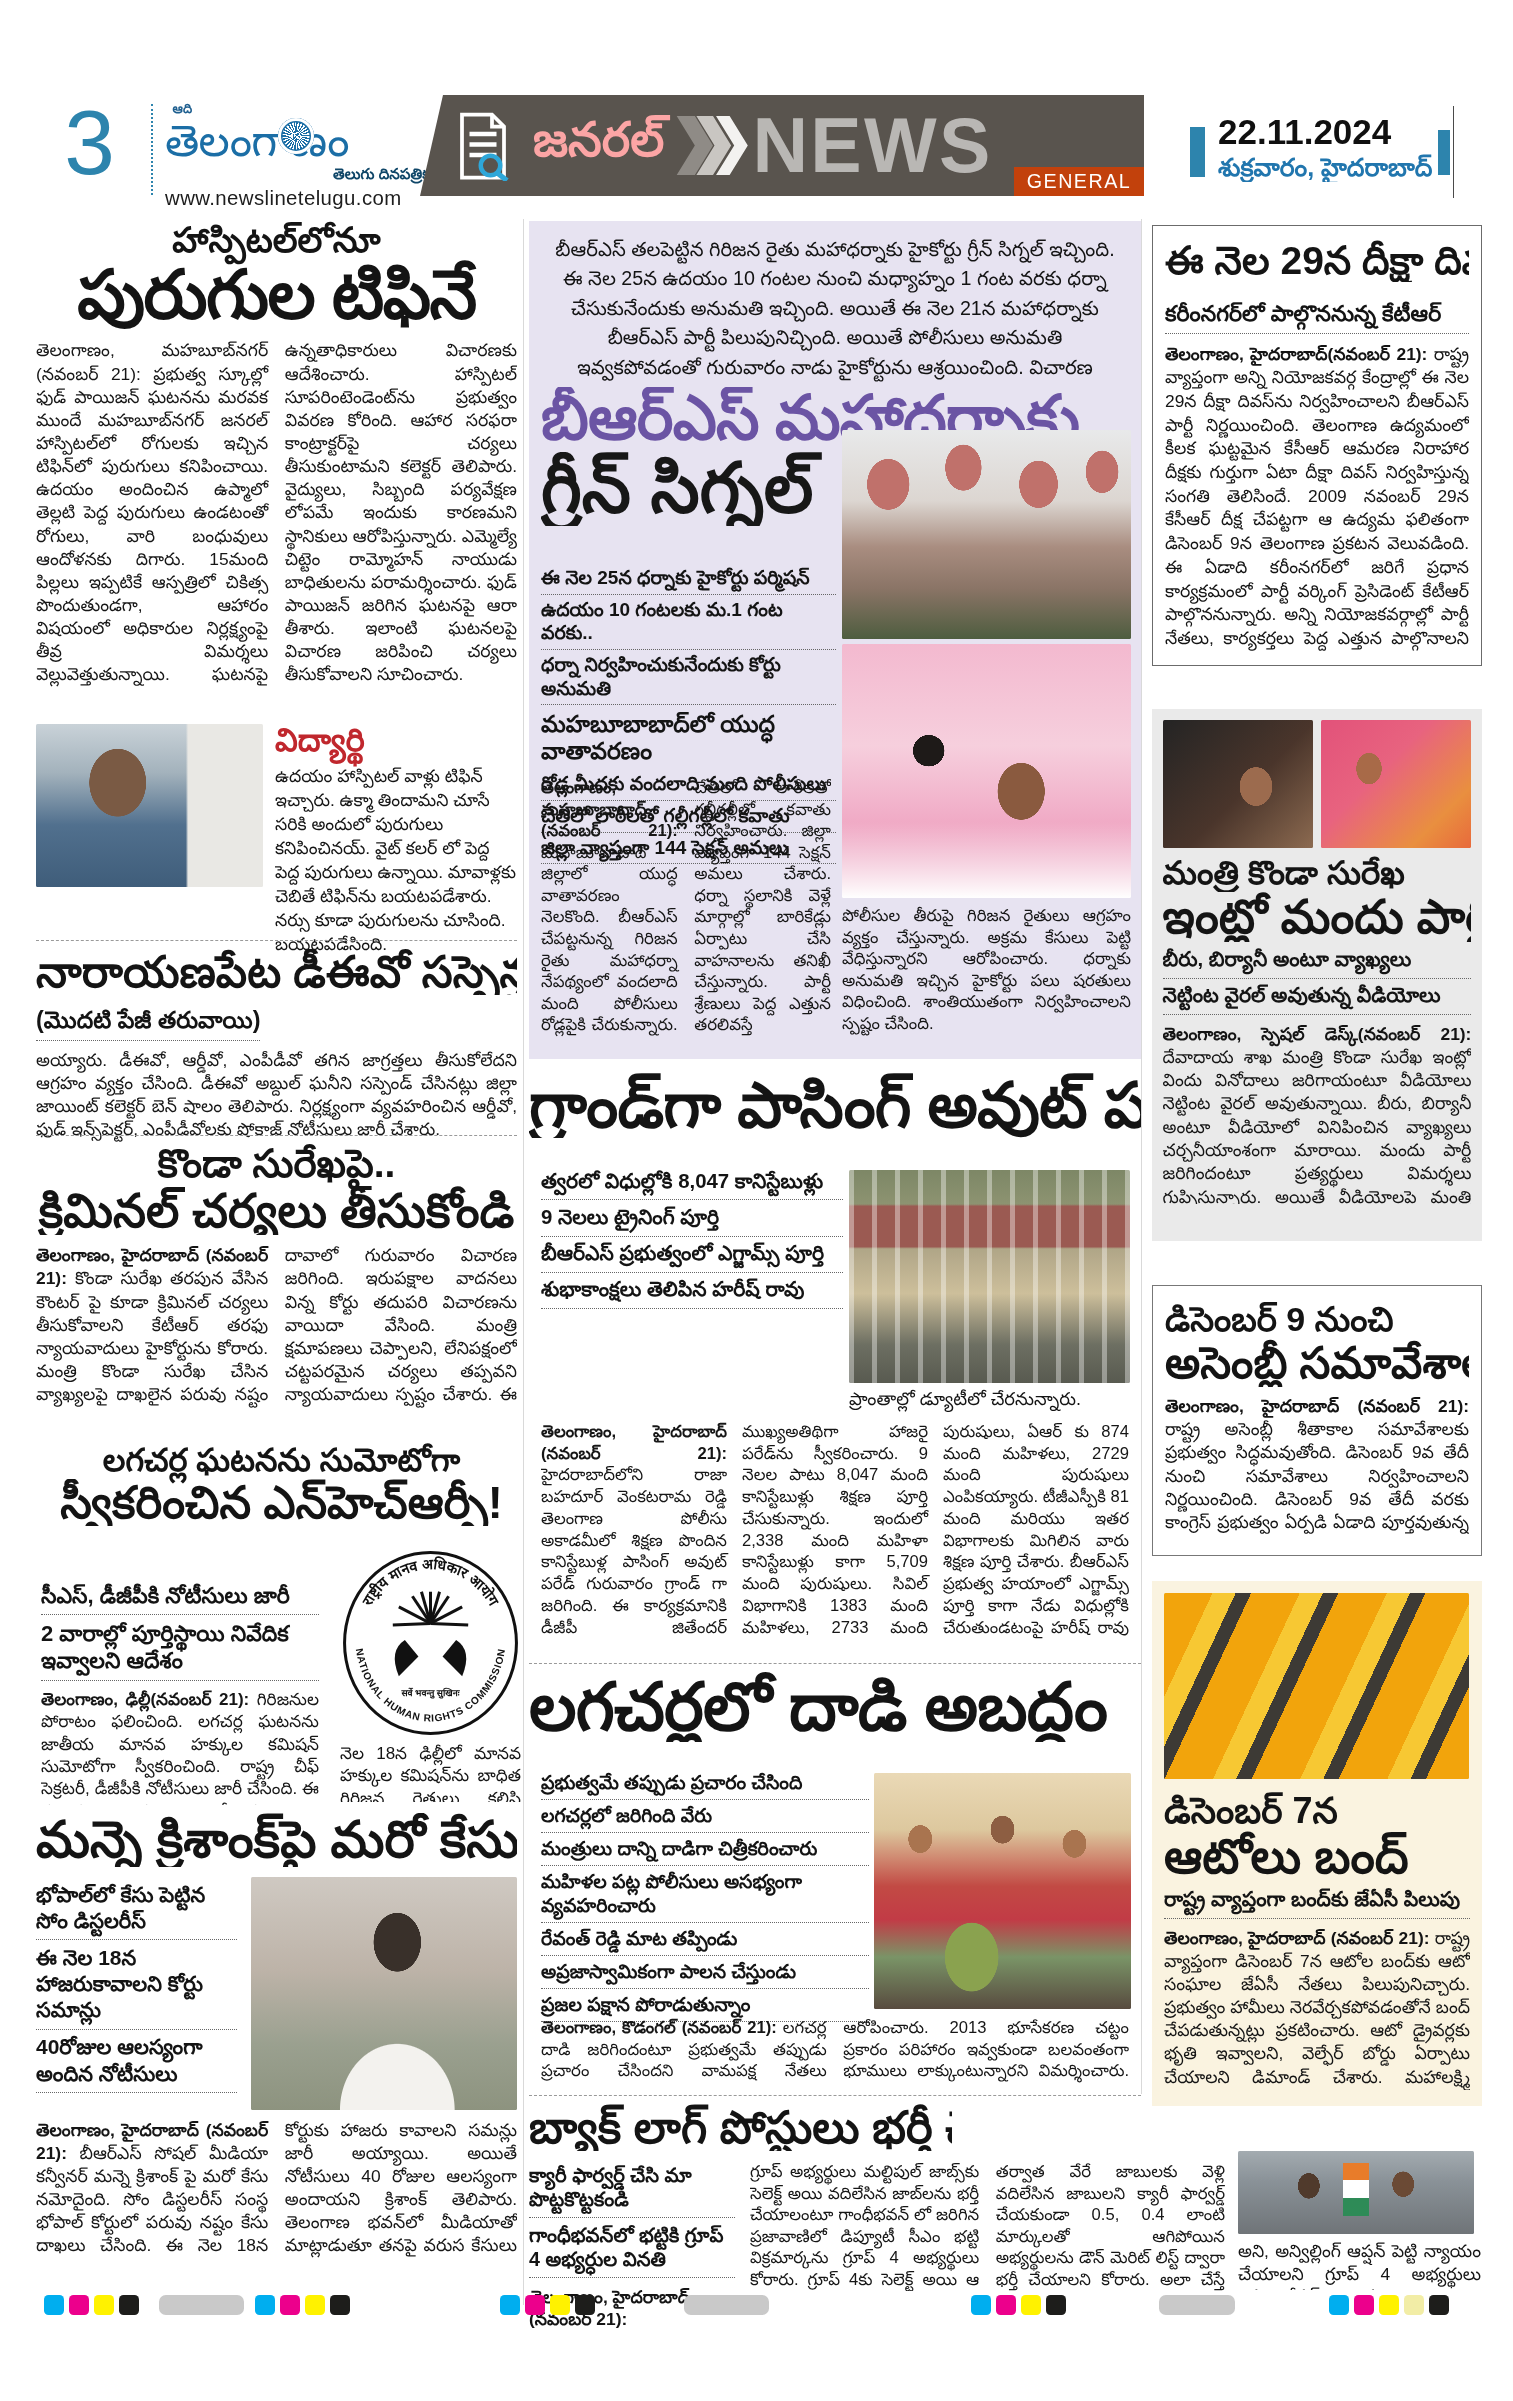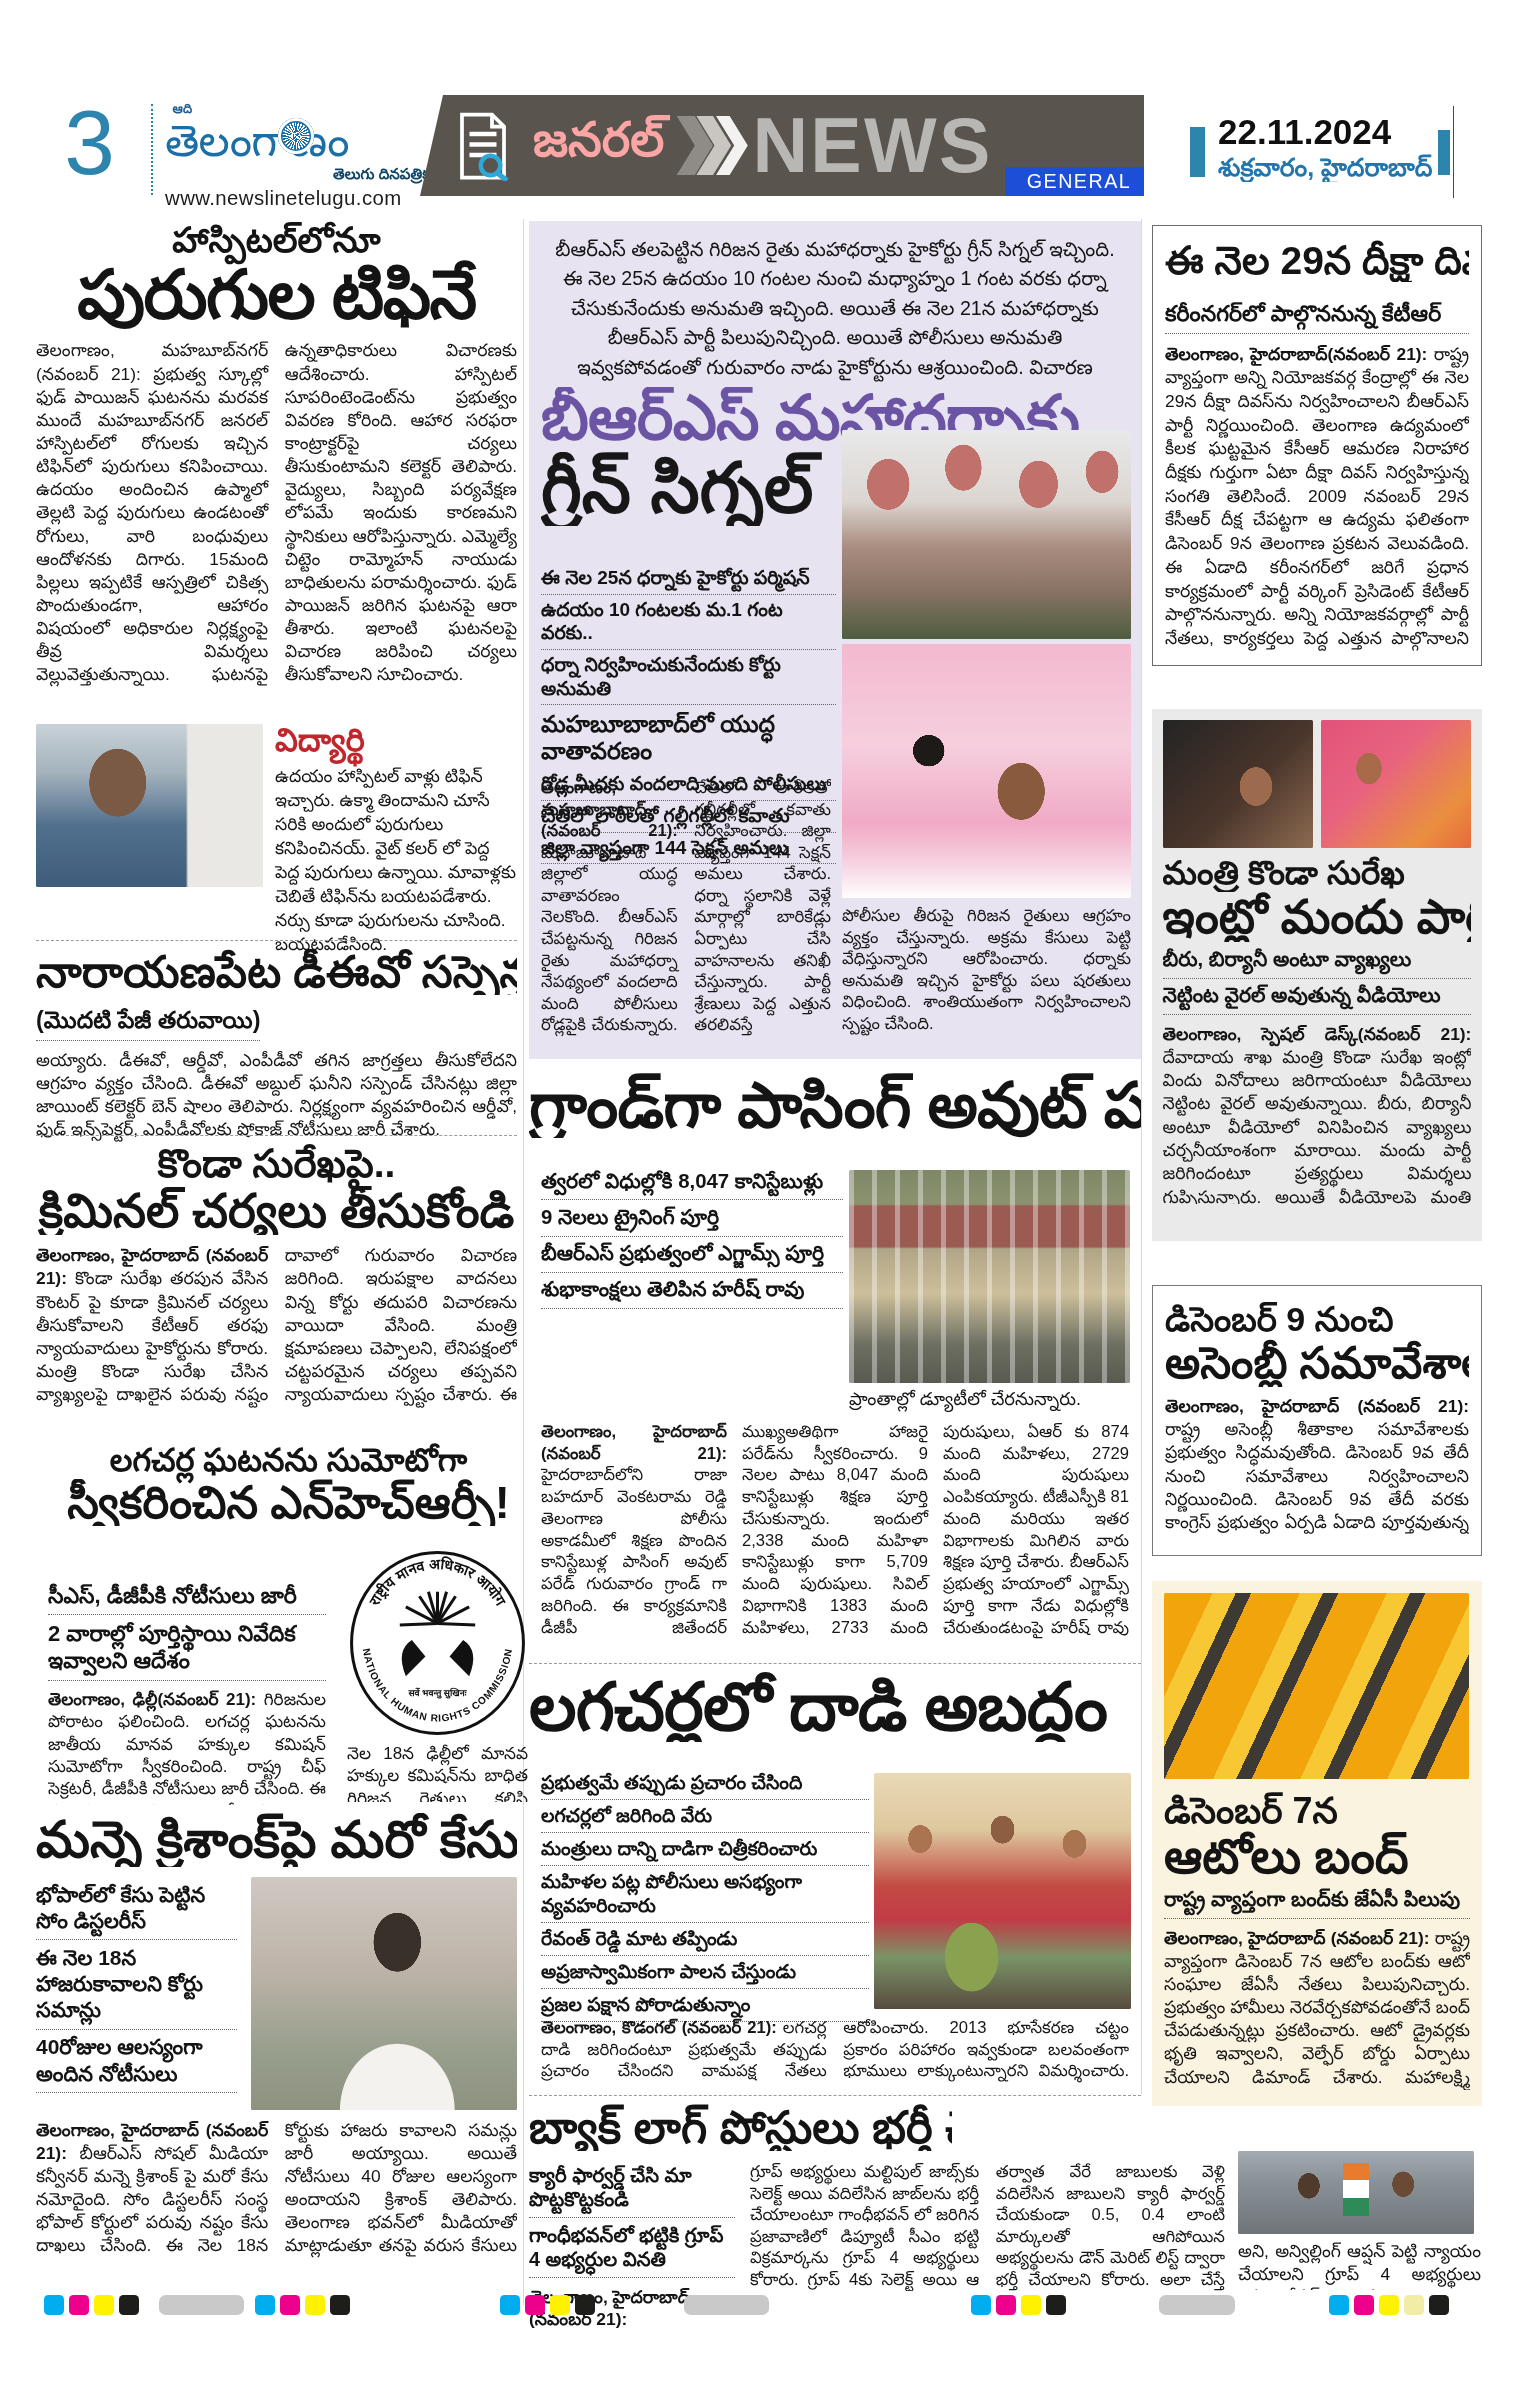--- a/index.html
+++ b/index.html
@@ -27,22 +27,22 @@
   #logo-emblem{left:113px;top:16.6px;width:36px;height:36px;border-radius:50%;
     background:repeating-conic-gradient(#1b6ea6 0 7deg,#ffffff 7deg 14deg);box-shadow:inset 0 0 0 3px #fff,inset 0 0 0 4.5px #1b6ea6;}
   #logo-tag{font-size:15px;color:#0f4668;text-align:right;font-weight:bold;margin-top:1.5px;}
   #logo-site{font-size:20.4px;color:#1d1d1d;margin-top:1.5px;letter-spacing:0.4px;}
   #hdr-banner{left:420px;top:95px;width:724px;height:101px;background:#59544e;
     clip-path:polygon(23px 0,100% 0,100% 100%,0 100%);display:flex;align-items:center;}
   #ban-doc{margin-left:36px;}
   #ban-te{color:#fca5a5;font-size:48px;font-weight:bold;margin-left:23px;white-space:nowrap;}
   #ban-chev{margin-left:10.6px;}
   #ban-news{color:#b9b7b4;font-size:77px;font-weight:800;letter-spacing:2.3px;margin-left:4.5px;line-height:1;}
-  #ban-tag{right:0;bottom:0;width:130px;height:29px;background:#1d4ed8;color:#fff;font-size:19.7px;
-    display:flex;align-items:center;justify-content:center;letter-spacing:1.5px;padding-left:9px;}
+  #ban-tag{right:0;bottom:0;width:130px;height:29px;background:#c2410c;color:#fff;font-size:19.7px;
+    display:flex;align-items:center;justify-content:center;letter-spacing:1.5px;}
   #hdr-date-bar1{left:1190px;top:127px;width:15px;height:50px;background:#2d84ad;}
   #hdr-date{left:1218px;top:113px;width:227px;}
   #date-num{font-size:35px;font-weight:bold;color:#101010;line-height:1.1;}
   #date-day{font-size:25px;font-weight:bold;color:#2176ae;line-height:1.2;white-space:nowrap;overflow:hidden;}
   #hdr-date-bar2{left:1438px;top:130px;width:12px;height:45px;background:#2d84ad;}
   #hdr-date-line{left:1453px;top:106px;height:92px;border-left:1.5px solid #4a4a4a;}
 
   
   #vr1{left:523px;top:219px;height:2086px;}
   #vr2{left:1141px;top:219px;height:1875px;}
@@ -64,21 +64,21 @@
   #hr1{left:36px;top:940px;width:481px;}
   #a-deo{left:36px;top:949px;width:481px;}
   #a-deo .head{font-size:44px;line-height:1.05;white-space:nowrap;overflow:hidden;}
   #a-deo .sub{display:inline-block;font-size:23.4px;margin-top:6px;}
   #a-deo .bd{margin-top:7.6px;font-size:17.4px;line-height:1.33;height:97px;overflow:hidden;}
   #hr2{left:36px;top:1135px;width:481px;}
   #a-criminal{left:36px;top:1143px;width:481px;}
   #a-criminal .kicker{font-size:39px;line-height:1.1;}
   #a-criminal .head{font-size:47px;line-height:1.05;white-space:nowrap;overflow:hidden;}
   #a-criminal .bd{margin-top:9px;height:171px;font-size:17.4px;line-height:1.33;}
-  #a-nhrc{left:48px;top:1442px;width:481px;height:363px;}
+  #a-nhrc{left:41px;top:1442px;width:481px;height:363px;}
   #a-nhrc .kicker{font-size:32px;line-height:1.15;}
   #a-nhrc .head{font-size:45px;line-height:1.05;white-space:nowrap;overflow:hidden;}
   #nhrc-left{left:0;top:100px;width:278px;margin-top:35px;}
   #nhrc-left .sh{font-size:22px;}
   #nhrc-left .bd{margin-top:7.6px;font-size:17px;line-height:1.32;height:168px;overflow:hidden;}
   #nhrc-logo{left:299px;top:106px;width:181px;height:190px;}
   #nhrc-tail{left:299px;top:301px;width:181px;font-size:17px;line-height:1.32;height:59px;overflow:hidden;text-align:justify;}
   #a-krishank{left:36px;top:1813px;width:481px;height:469px;}
   #a-krishank .head{font-size:51px;line-height:1.05;white-space:nowrap;overflow:hidden;}
   #kri-row{display:flex;gap:13.6px;margin-top:10.6px;height:233px;}

